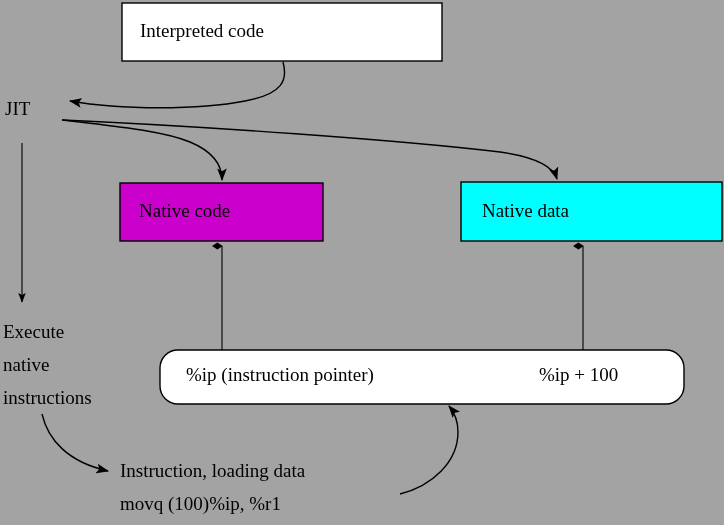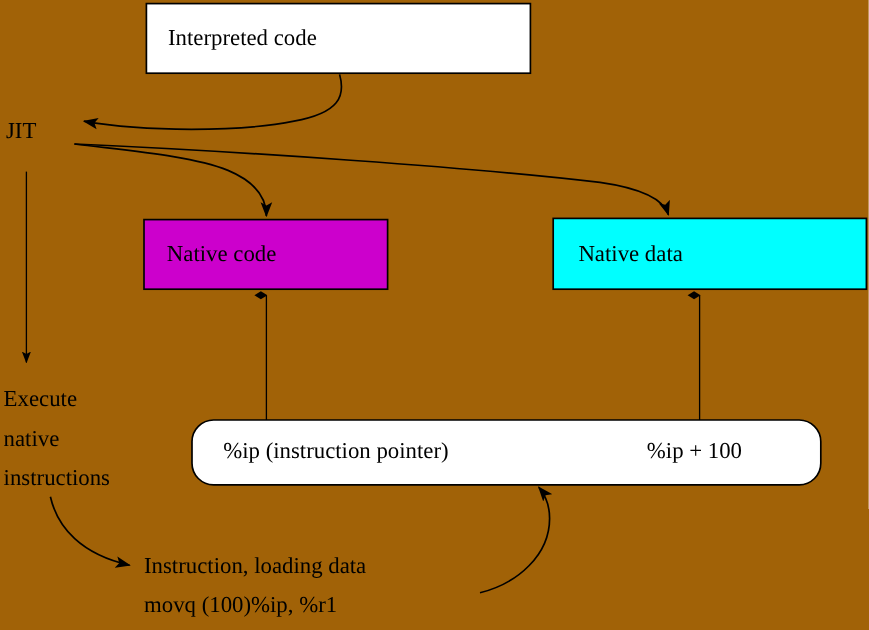--- a/index.html
+++ b/index.html
@@ -7,21 +7,21 @@
     padding: 0;
     background: #ffffff;
   }
   body {
     font-family: "Liberation Serif", "DejaVu Serif", serif;
   }
   #diagram-root {
     position: relative;
     width: 724px;
     height: 525px;
-    background: #a16207;
+    background: #a3a3a3;
     overflow: hidden;
   }
   #diagram-svg {
     position: absolute;
     top: 0;
     left: 0;
     width: 724px;
     height: 525px;
   }
   .node-label {

